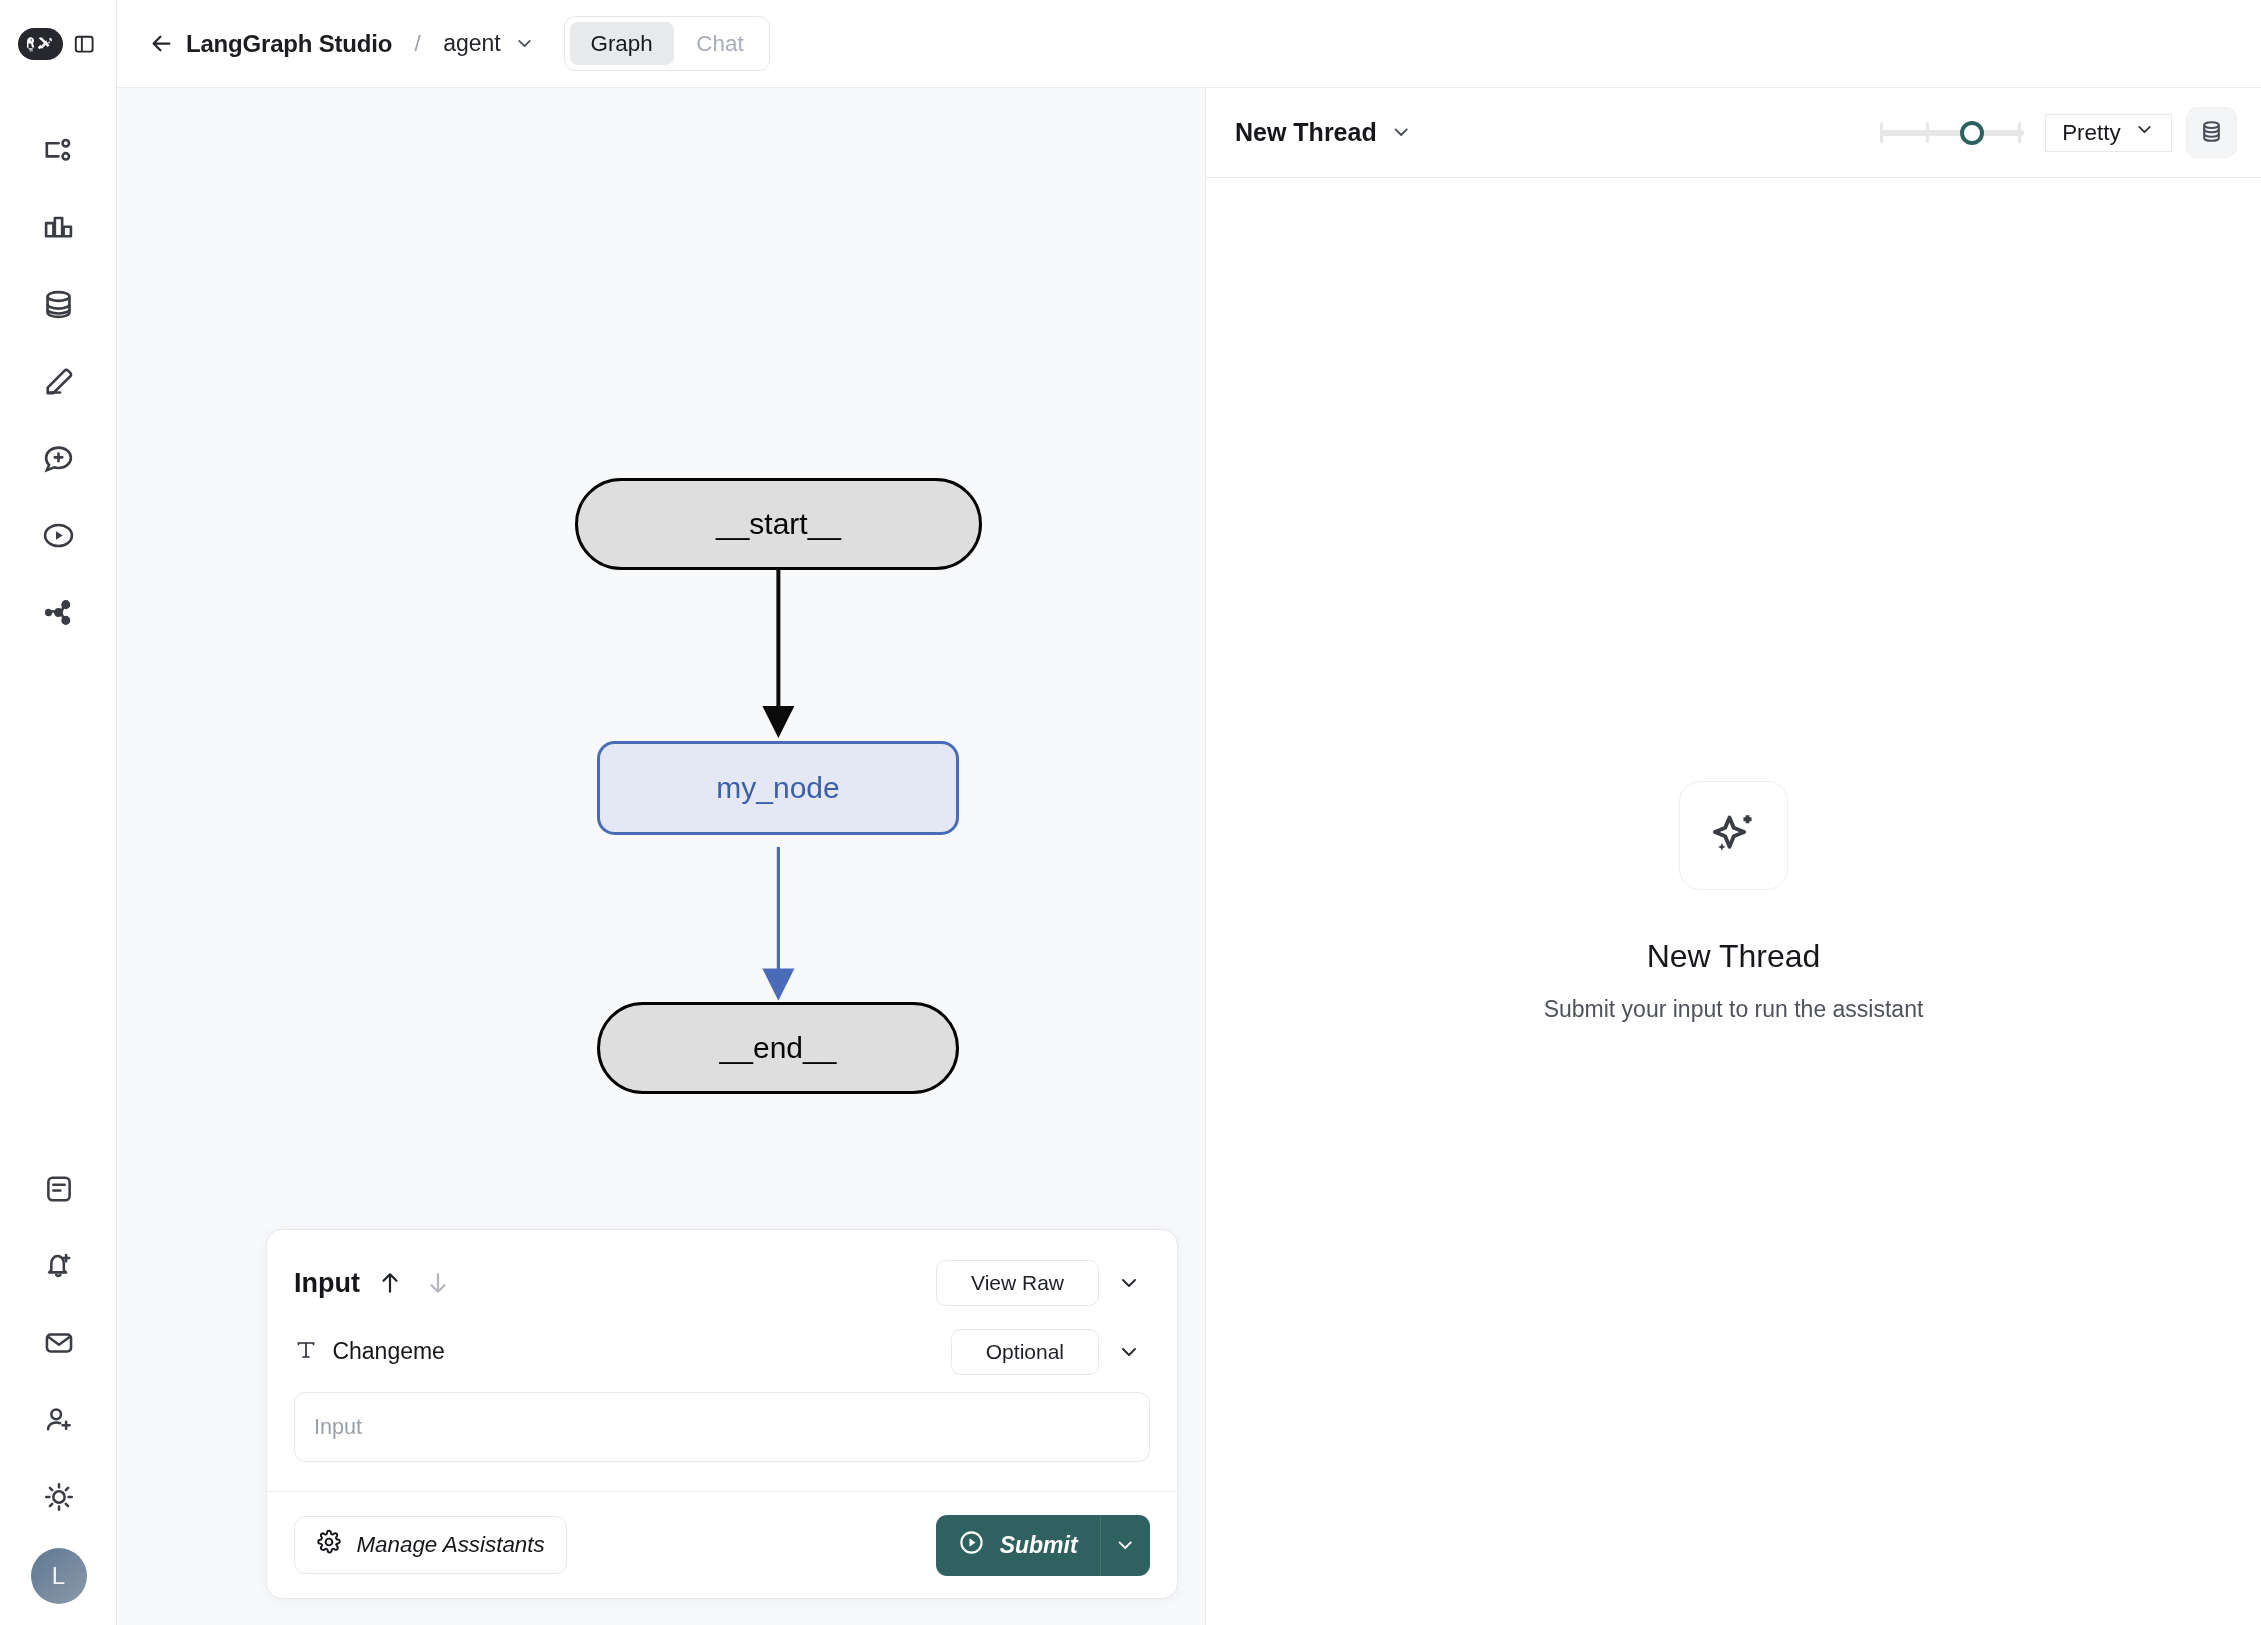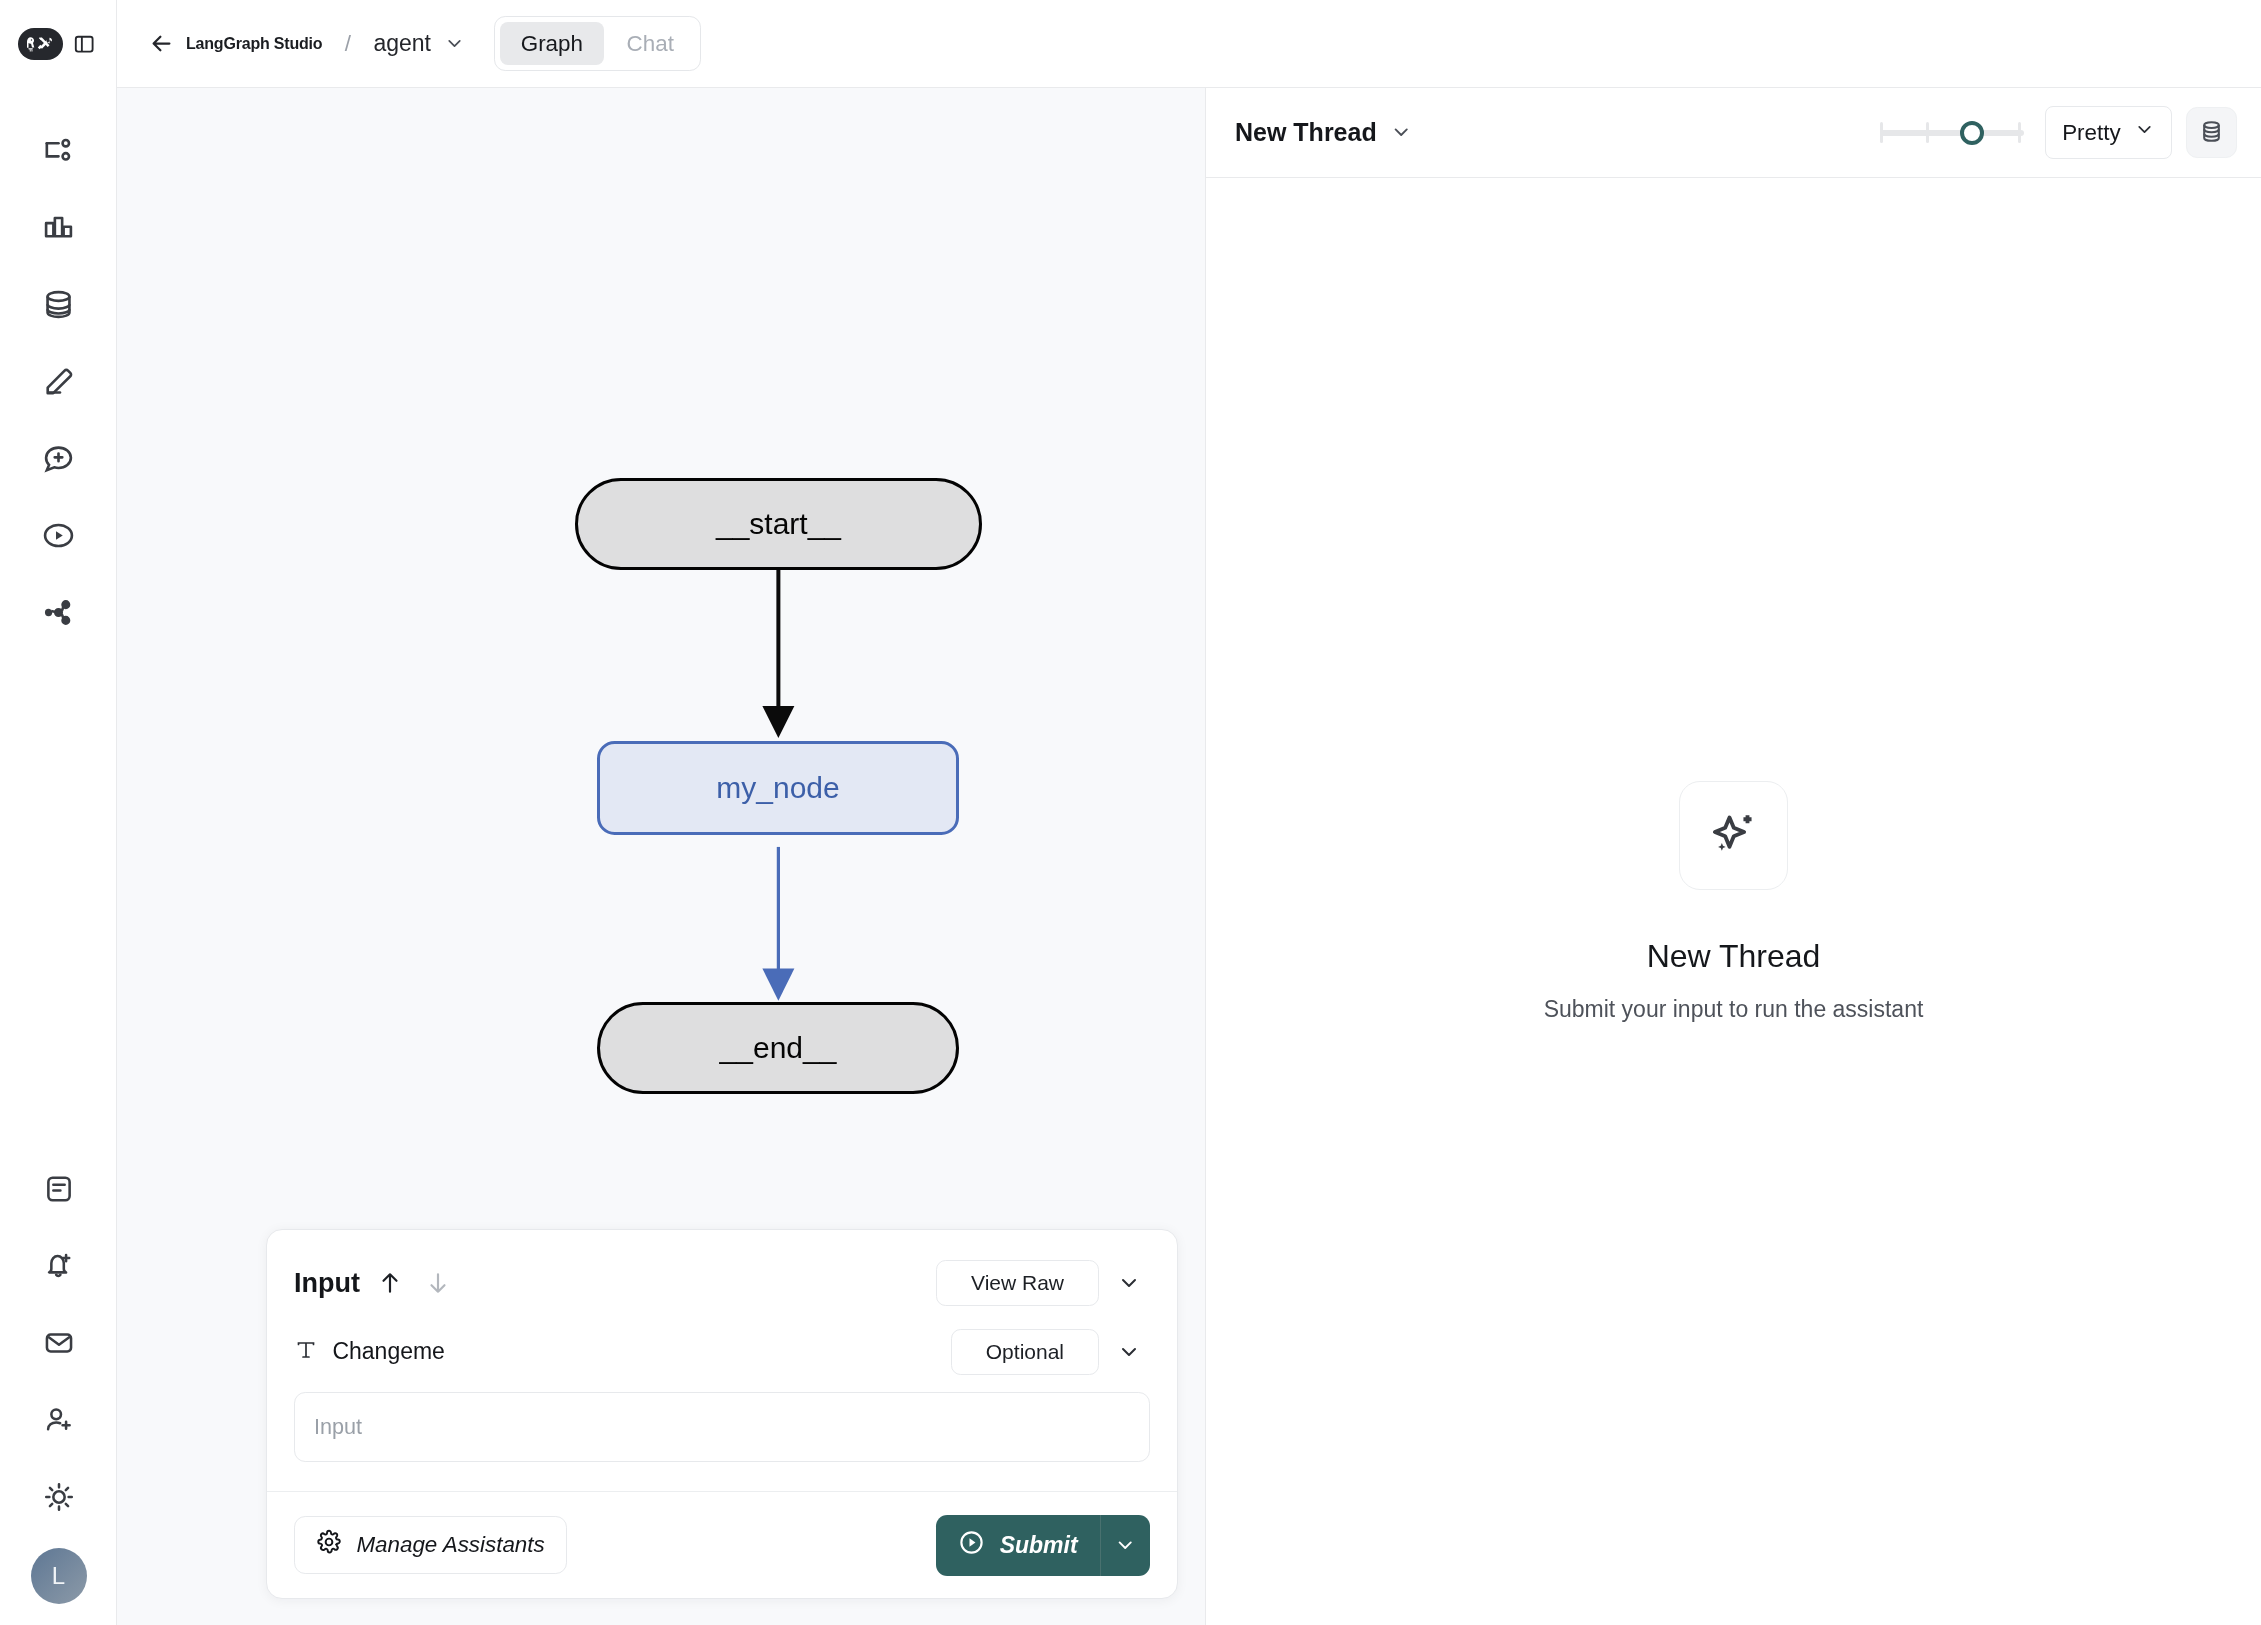--- a/index.html
+++ b/index.html
@@ -57,21 +57,21 @@
   
   .topbar {
     height: 88px; flex: 0 0 88px;
     border-bottom: 1.6px solid #e9eaec;
     background: #ffffff;
     display: flex; align-items: center;
     padding-left: 27px;
   }
   .back-arrow { width: 34px; height: 34px; color:#24262b; display:flex; align-items:center; justify-content:center; }
   .brand {
-    font-size: 16px; font-weight: 700; color: #1b1d21;
+    font-size: 24px; font-weight: 700; color: #1b1d21;
     margin-left: 8px; letter-spacing: -0.2px;
   }
   .crumb-sep { color: #9ba0a8; font-size: 22.4px; margin: 0 22.4px; }
   .crumb-agent { font-size: 23px; color: #24262b; }
   .chev { margin-left: 13px; color: #4b4f57; display:inline-flex; }
   .tabs {
     margin-left: 29px;
     border: 1.6px solid #e5e7ea; border-radius: 11.2px;
     padding: 4.8px; display: flex; gap: 1.6px; background: #fff;
   }
@@ -192,22 +192,22 @@
   .slider-track {
     position: absolute; left: 0; right: 0; top: 21px;
     height: 6.4px; background: #e6e7e9; border-radius: 3.2px;
   }
   .tick { position: absolute; width: 3.2px; height: 21px; background: #e6e7e9; border-radius: 1.6px; top: 13.6px; }
   .slider-knob {
     position: absolute; width: 24px; height: 24px; border-radius: 50%;
     border: 4px solid #2f6160; background: #ffffff; top: 12px;
   }
   .select-btn {
-    border: 1.6px solid #e7e9ec; border-radius: 8px;
-    height: 53px; padding: 0 16px;
+    border: 1.6px solid #e7e9ec; border-radius: 0;
+    height: 38px; padding: 0 16px;
     display: flex; align-items: center; gap: 13px;
     font-size: 22.4px; color: #15171b; background: #fff;
     margin-right: 14.4px;
   }
   .icon-sq {
     width: 51px; height: 51px; border-radius: 11.2px;
     background: #f4f5f7; border: 1.6px solid #eef0f2;
     display: flex; align-items: center; justify-content: center;
     color: #4b4f57;
   }

